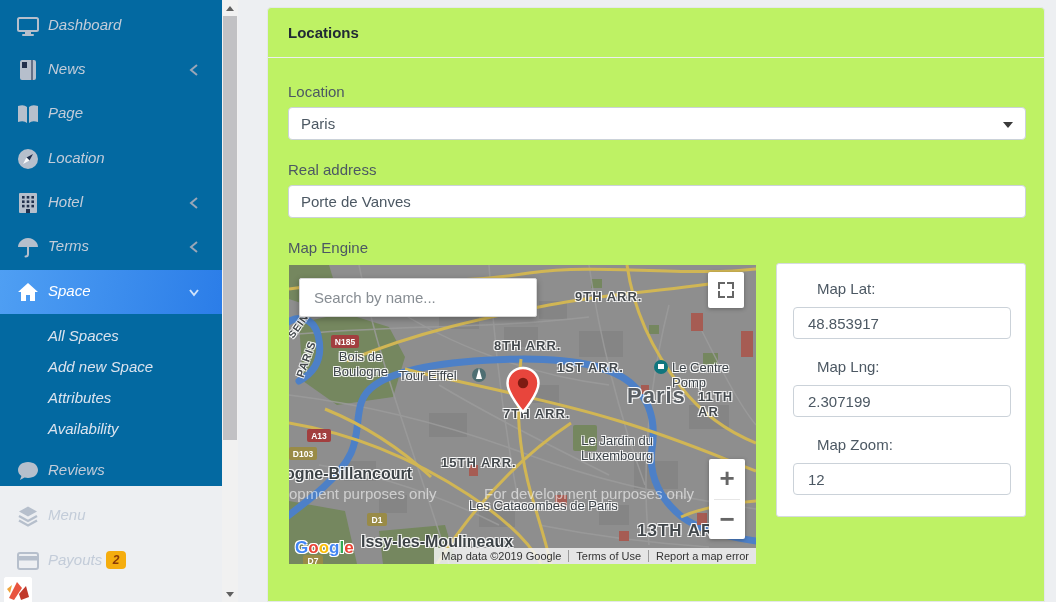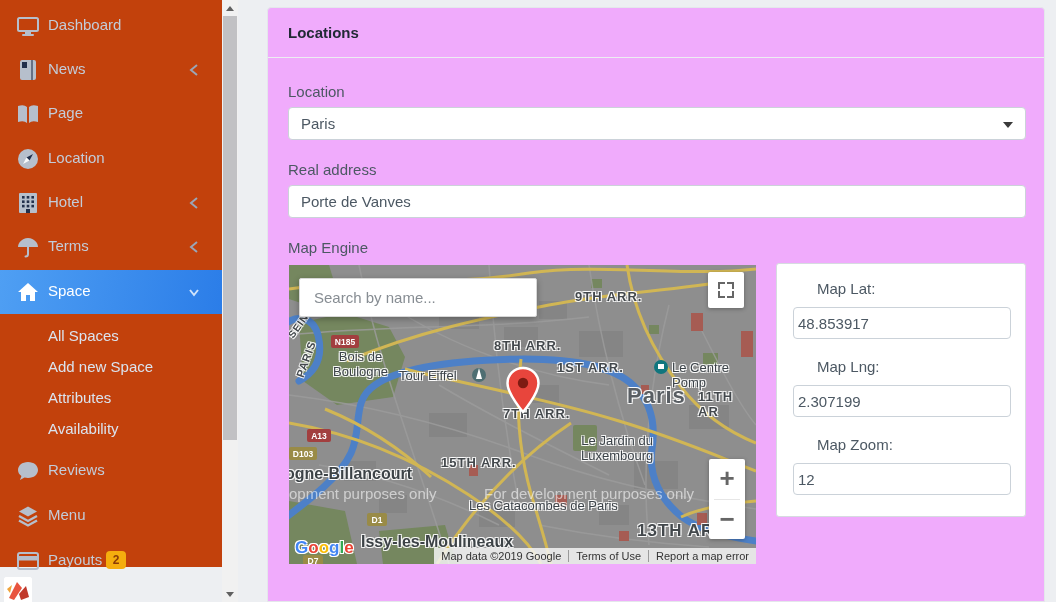--- a/index.html
+++ b/index.html
@@ -2,39 +2,39 @@
 <html><head>
 <meta charset="utf-8">
 <style>
   html,body{margin:0;padding:0;}
   body{
     width:1056px;height:602px;overflow:hidden;position:relative;
     background:#edeff2;font-family:"Liberation Sans",sans-serif;
     -webkit-font-smoothing:antialiased;
   }
   
-  .sidebar{position:absolute;left:0;top:0;width:222px;height:567px;background:#c2410c;}
+  .sidebar{position:absolute;left:0;top:0;width:222px;height:486px;background:#0369a1;font-style:italic;}
   .nav-item{position:absolute;left:0;width:222px;height:44px;color:#c3ccd9;font-size:15px;cursor:pointer;}
   .nav-item .ico{position:absolute;left:16px;top:10px;width:24px;height:24px;}
   .nav-item .lbl{position:absolute;left:48px;top:12px;}
   .nav-item .chev{position:absolute;right:22px;top:15px;width:12px;height:14px;}
   .nav-item.active{background:linear-gradient(100deg,#4f9ff3 0%,#2b7de8 100%);color:#ffffff;}
   .sub-item{position:absolute;left:0;width:222px;height:31px;color:#dbe3ee;font-size:15px;cursor:pointer;}
   .sub-item .lbl{position:absolute;left:48px;top:6px;}
   .badge{position:absolute;left:106px;top:12px;width:20px;height:18px;background:#f5ad0e;border-radius:4px;
          color:#8a3b07;font-size:12px;font-weight:bold;text-align:center;line-height:18px;}
   .clip-ico{position:absolute;left:4px;top:577px;width:28px;height:28px;background:#fff;border-radius:3px;overflow:hidden;}
   
   .sbar{position:absolute;left:222px;top:0;width:16px;height:602px;background:#f1f1f1;}
   .sbar .btn{position:absolute;left:0;width:16px;height:16px;background:#f1f1f1;}
   .sbar .tri-up{position:absolute;left:4px;top:6px;width:0;height:0;border-left:4px solid transparent;border-right:4px solid transparent;border-bottom:5px solid #606060;}
   .sbar .tri-dn{position:absolute;left:4px;top:6px;width:0;height:0;border-left:4px solid transparent;border-right:4px solid transparent;border-top:5px solid #606060;}
   .sbar .thumb{position:absolute;left:1px;top:16px;width:14px;height:424px;background:#c1c1c4;}
   
-  .card{position:absolute;left:267px;top:7px;width:778px;height:595px;background:#f0abfc;border:1px solid #e4e7eb;border-radius:4px 4px 0 0;box-sizing:border-box;}
+  .card{position:absolute;left:267px;top:7px;width:778px;height:595px;background:#bef264;border:1px solid #e4e7eb;border-radius:4px 4px 0 0;box-sizing:border-box;}
   .card-title{position:absolute;left:20px;top:16px;font-size:15px;font-weight:bold;color:#212a35;}
   .card-divider{position:absolute;left:0;top:49px;width:100%;height:1px;background:#eceef1;}
   .f-label{position:absolute;left:20px;font-size:15px;color:#4c5863;}
   .f-input{position:absolute;left:20px;width:738px;height:33px;border:1px solid #cbd2d9;border-radius:4px;box-sizing:border-box;
            font-size:15px;color:#4c5863;padding:0 12px;font-family:"Liberation Sans",sans-serif;background:#fff;}
   .select{position:absolute;left:20px;width:738px;height:33px;border:1px solid #cbd2d9;border-radius:4px;box-sizing:border-box;background:#fff;cursor:pointer;}
   .select .val{position:absolute;left:12px;top:7px;font-size:15px;color:#4c5863;}
   .select .caret{position:absolute;right:12px;top:14px;width:0;height:0;border-left:5px solid transparent;border-right:5px solid transparent;border-top:6px solid #3a3a3a;}
   
   .map{position:absolute;left:21px;top:257px;width:467px;height:299px;background:#8e8e8e;overflow:hidden;}
@@ -63,21 +63,21 @@
   .glogo span{display:inline-block;}
   .g-b{color:#4285F4;}.g-r{color:#EA4335;}.g-y{color:#FBBC05;}.g-g{color:#34A853;}
   .attbar{position:absolute;right:0;bottom:0;height:16px;background:rgba(245,245,245,.85);display:flex;align-items:center;font-size:11px;color:#333;}
   .attbar span{padding:0 7px;white-space:nowrap;}
   .attbar span + span{border-left:1px solid #9a9a9a;cursor:pointer;}
   .marker{position:absolute;left:216px;top:101px;width:36px;height:48px;cursor:pointer;}
   
   .panel{position:absolute;left:508px;top:255px;width:250px;height:254px;border:1px solid #d6dbe0;border-radius:3px;box-sizing:border-box;background:#fff;}
   .p-label{position:absolute;left:16px;font-size:15px;color:#4c5863;margin-left:24px;}
   .p-input{position:absolute;left:16px;width:218px;height:32px;border:1px solid #cbd2d9;border-radius:4px;box-sizing:border-box;
-           font-size:15px;color:#4c5863;padding:0 4px;font-family:"Liberation Sans",sans-serif;}
+           font-size:15px;color:#4c5863;padding:0 14px;font-family:"Liberation Sans",sans-serif;}
 </style>
 </head>
 <body>
 
 <div class="sidebar">
 
   <div class="nav-item" style="top:4px">
     <svg class="ico" viewBox="0 0 24 24">
         <rect x="2" y="4" width="20" height="13" rx="1.5" fill="none" stroke="#b6bfcc" stroke-width="2"></rect>
         <rect x="9" y="18" width="6" height="2" fill="#b6bfcc"></rect>

